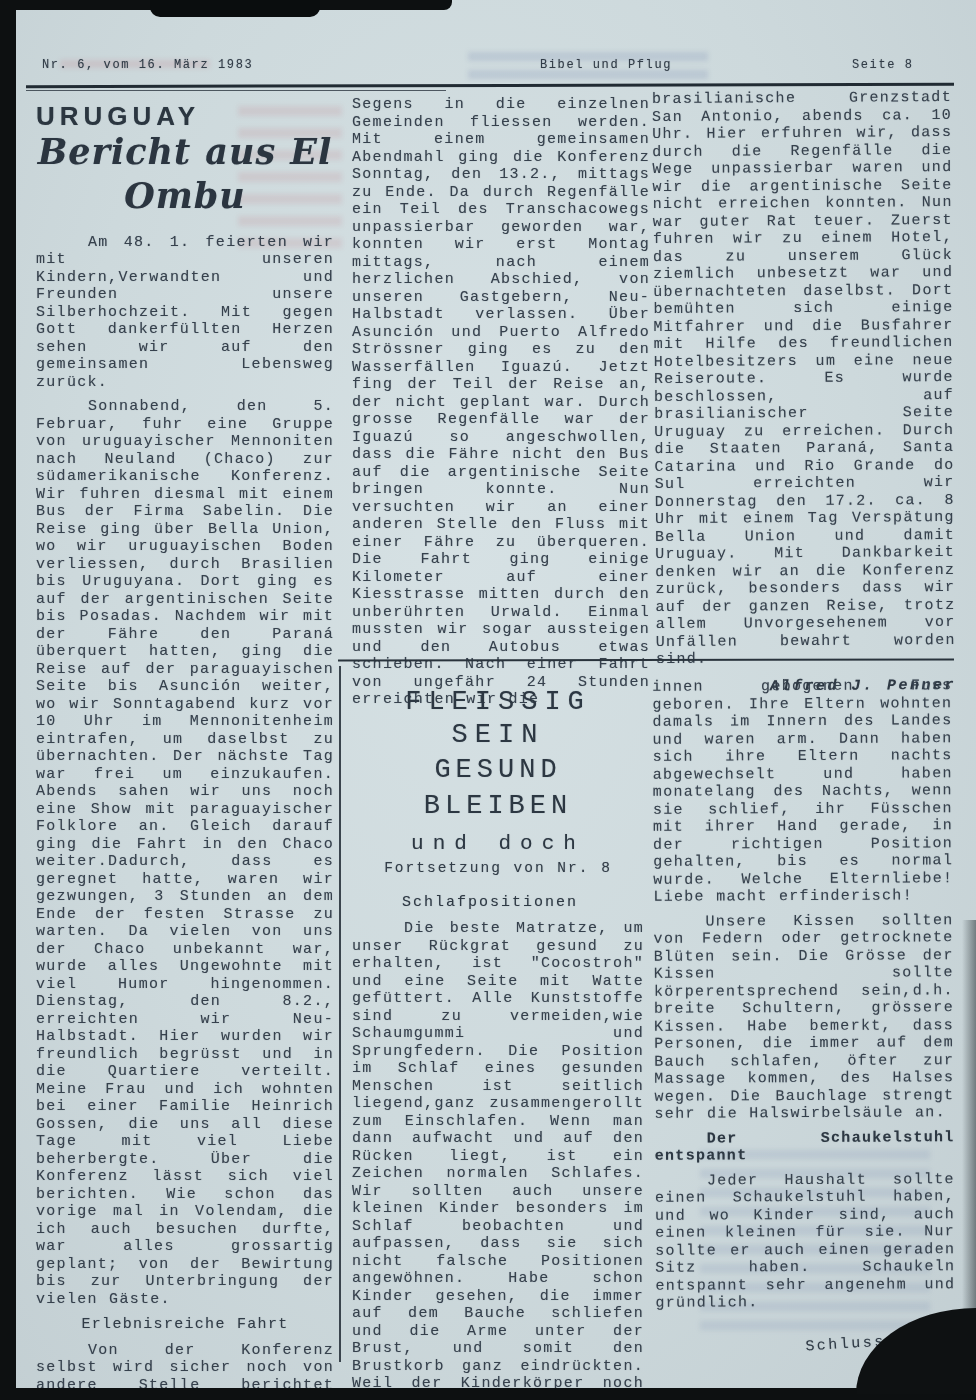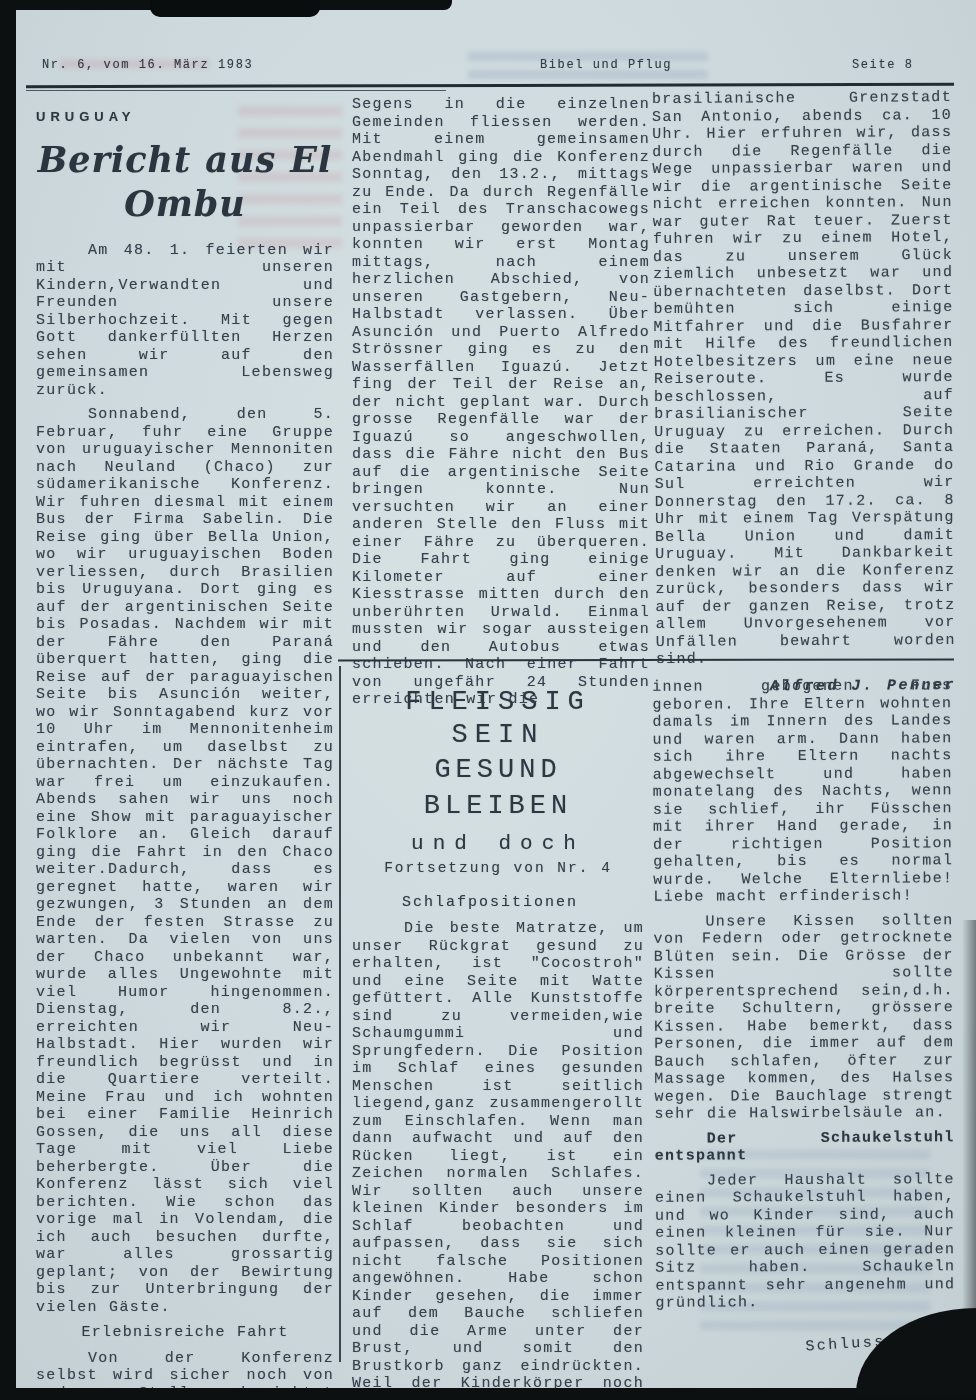--- a/index.html
+++ b/index.html
@@ -46,22 +46,22 @@
        font-size:15px;line-height:17.5px;letter-spacing:1.3px;word-spacing:1px;
        text-shadow:0 0 1px rgba(54,65,77,.35);hyphens:auto;}
   .col p{margin:0 0 7px 0;text-indent:52px;}
   .col p.noindent{text-indent:0;}
   .col1{left:36px;top:102px;width:298px;}
   .col2top{left:346px;top:96px;width:298px;margin-left:6px;}
   .col3top{left:654px;top:90px;width:300px;transform:rotate(-.4deg);}
   .col2box{left:352px;top:674px;width:292px;}
   .col3bot{left:654px;top:678px;width:300px;transform:rotate(-.3deg);}
 
-  .kicker{font-family:"Liberation Sans",sans-serif;font-weight:700;font-size:13px;
-          letter-spacing:5px;color:#2b3640;margin:6px 0 12px 0;}
+  .kicker{font-family:"Liberation Sans",sans-serif;font-weight:700;font-size:26px;
+          letter-spacing:5px;color:#2b3640;margin:6px 0 4px 0;}
   .script-title{font-family:"DejaVu Serif",serif;font-style:italic;font-weight:700;
           font-size:35px;line-height:44px;letter-spacing:1px;color:#2b3540;margin:0 0 16px 0;
           text-align:center;}
   .subhead{text-align:center;text-indent:0 !important;margin:8px 0 8px 0 !important;color:#313c47;}
   .sig{text-align:right;font-style:italic;font-weight:700;letter-spacing:2.5px;margin-top:10px;color:#2e3944;}
 
   .rule-mid{position:absolute;left:338px;top:659px;width:616px;height:2px;background:#29333c;transform:rotate(-.1deg);}
   .vrule{position:absolute;left:339px;top:666px;width:2px;height:696px;background:#3a444d;}
 
   .f-title{font-weight:400;color:#2c3742;text-align:center;text-indent:0 !important;}
@@ -109,21 +109,21 @@
     <div class="sig">Alfred J. Penner</div>
   </div>
 
   <div class="rule-mid"></div>
   <div class="vrule"></div>
 
   <div class="col col2box">
     <p class="f-title f-t1">FLEISSIG SEIN</p>
     <p class="f-title f-t3">GESUND BLEIBEN</p>
     <p class="f-title f-t2">und doch</p>
-    <p class="f-sub">Fortsetzung von Nr. 4</p>
+    <p class="f-sub">Fortsetzung von Nr. 8</p>
     <p class="f-heading">Schlafpositionen</p>
     <p>Die beste Matratze, um unser Rückgrat gesund zu erhalten, ist "Cocostroh" und eine Seite mit Watte gefüttert. Alle Kunststoffe sind zu vermeiden,wie Schaumgummi und Sprungfedern. Die Position im Schlaf eines gesunden Menschen ist seitlich liegend,ganz zusammengerollt zum Einschlafen. Wenn man dann aufwacht und auf den Rücken liegt, ist ein Zeichen normalen Schlafes. Wir sollten auch unsere kleinen Kinder besonders im Schlaf beobachten und aufpassen, dass sie sich nicht falsche Positionen angewöhnen. Habe schon Kinder gesehen, die immer auf dem Bauche schliefen und die Arme unter der Brust, und somit den Brustkorb ganz eindrückten. Weil der Kinderkörper noch so weich ist, verliegt er sich leicht.</p>
 
   </div>
 
   <div class="col col3bot">
     <p class="noindent">innen gebogenen Fuss geboren. Ihre Eltern wohnten damals im Innern des Landes und waren arm. Dann haben sich ihre Eltern nachts abgewechselt und haben monatelang des Nachts, wenn sie schlief, ihr Füsschen mit ihrer Hand gerade, in der richtigen Position gehalten, bis es normal wurde. Welche Elternliebe! Liebe macht erfinderisch!</p>
     <p>Unsere Kissen sollten von Federn oder getrocknete Blüten sein. Die Grösse der Kissen sollte körperentsprechend sein,d.h. breite Schultern, grössere Kissen. Habe bemerkt, dass Personen, die immer auf dem Bauch schlafen, öfter zur Massage kommen, des Halses wegen. Die Bauchlage strengt sehr die Halswirbelsäule an.</p>
     <p class="run-heading">Der Schaukelstuhl entspannt</p>
     <p>Jeder Haushalt sollte einen Schaukelstuhl haben, und wo Kinder sind, auch einen kleinen für sie. Nur sollte er auch einen geraden Sitz haben. Schaukeln entspannt sehr angenehm und gründlich.</p>

